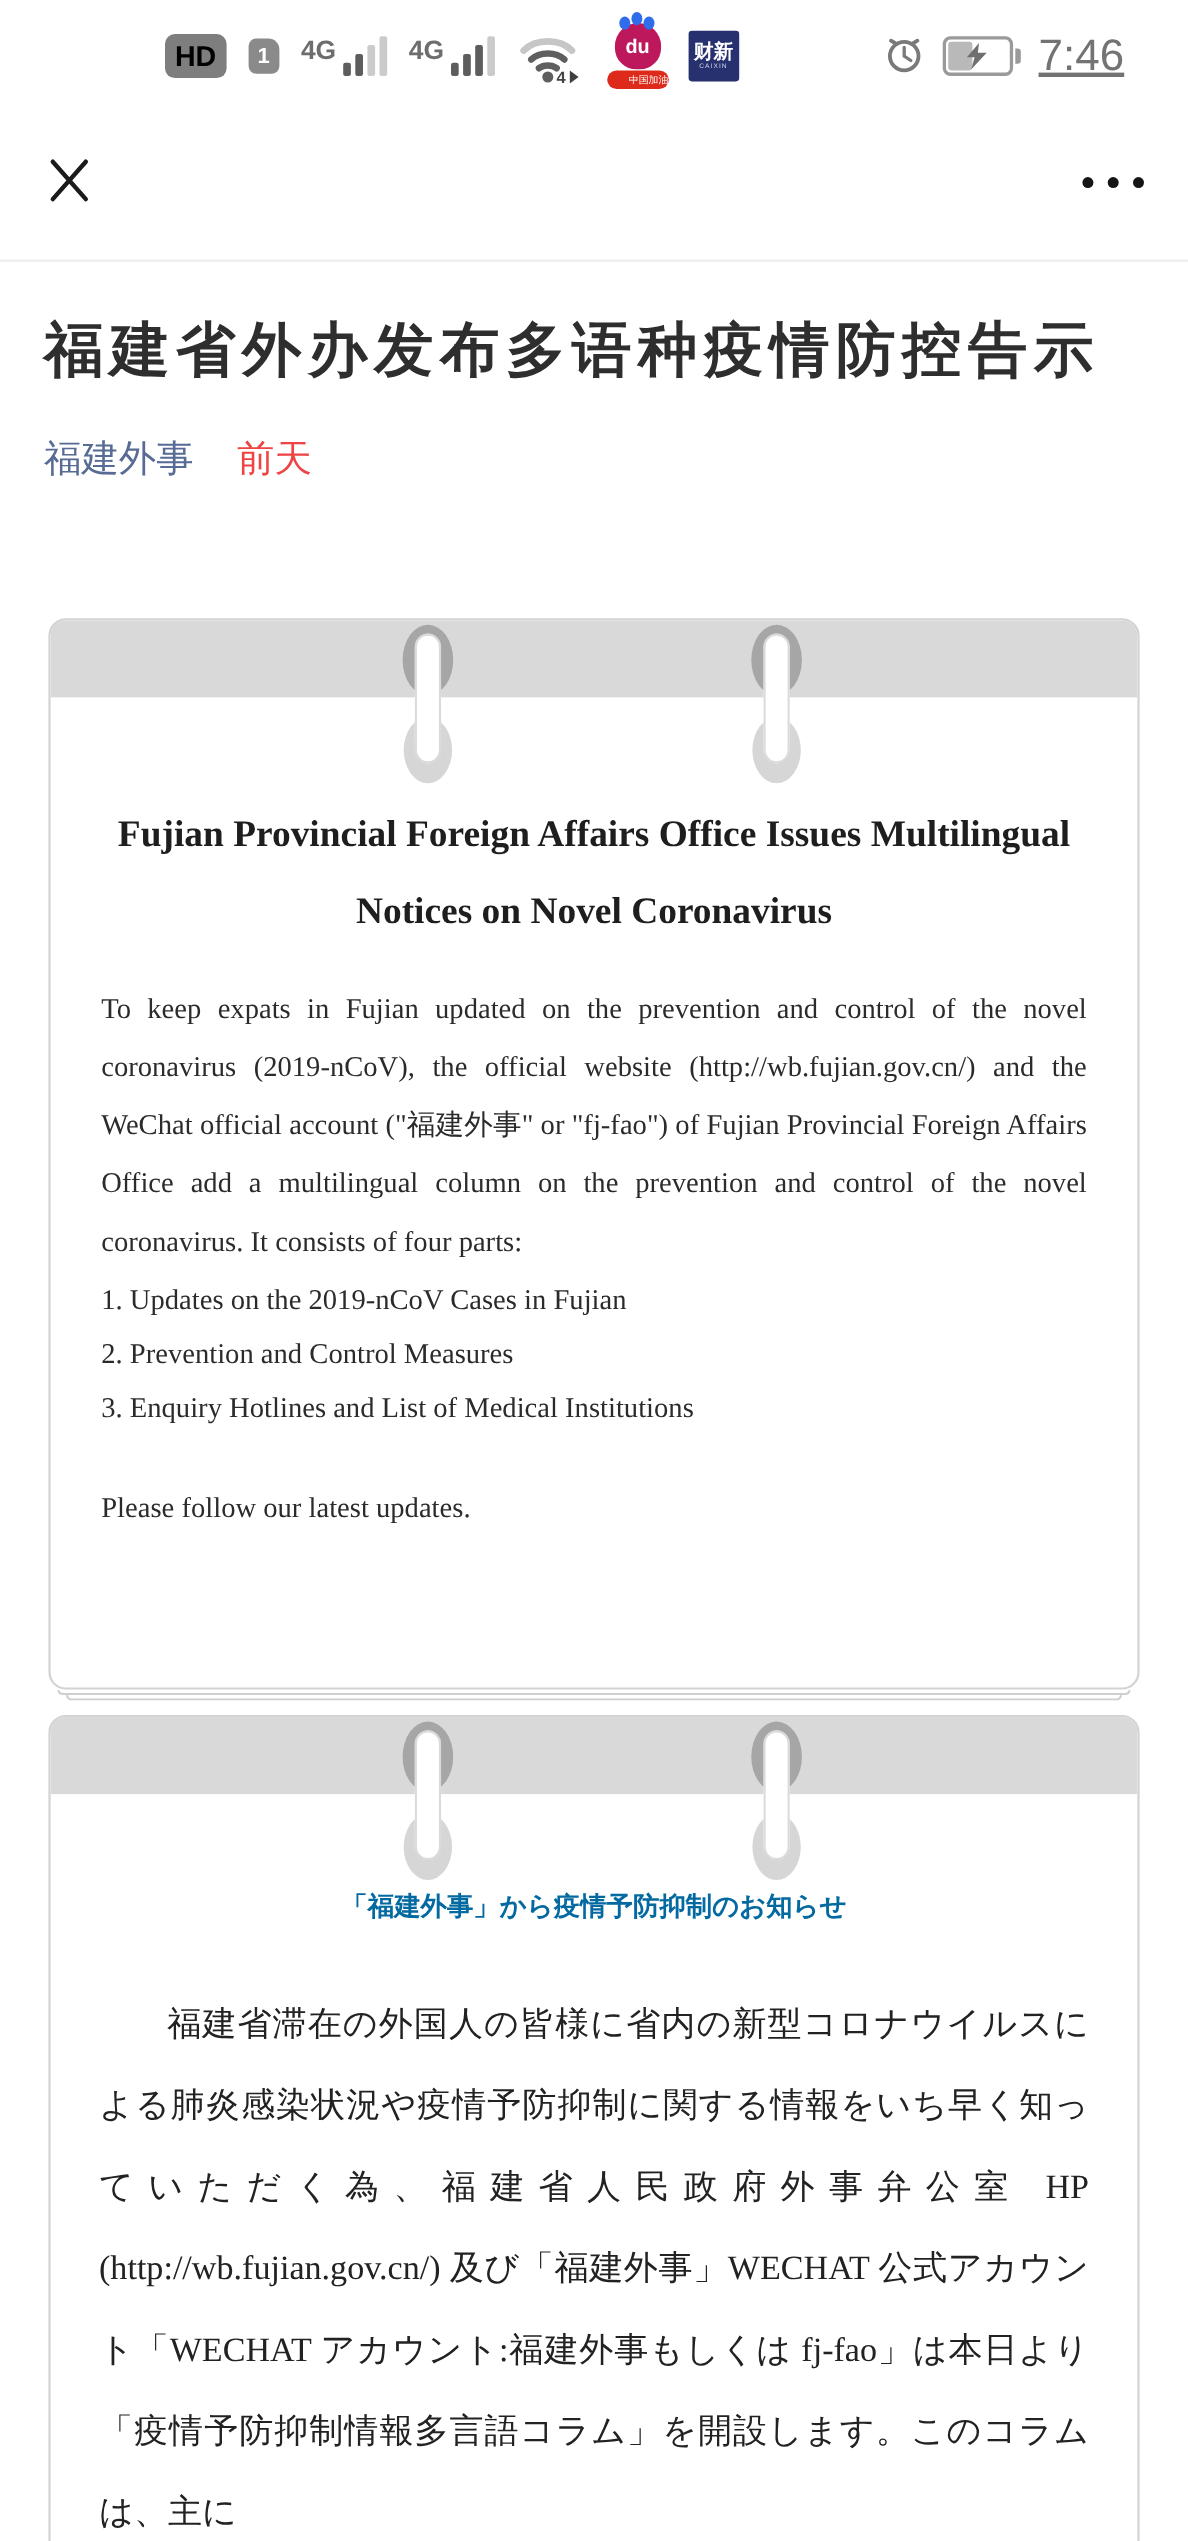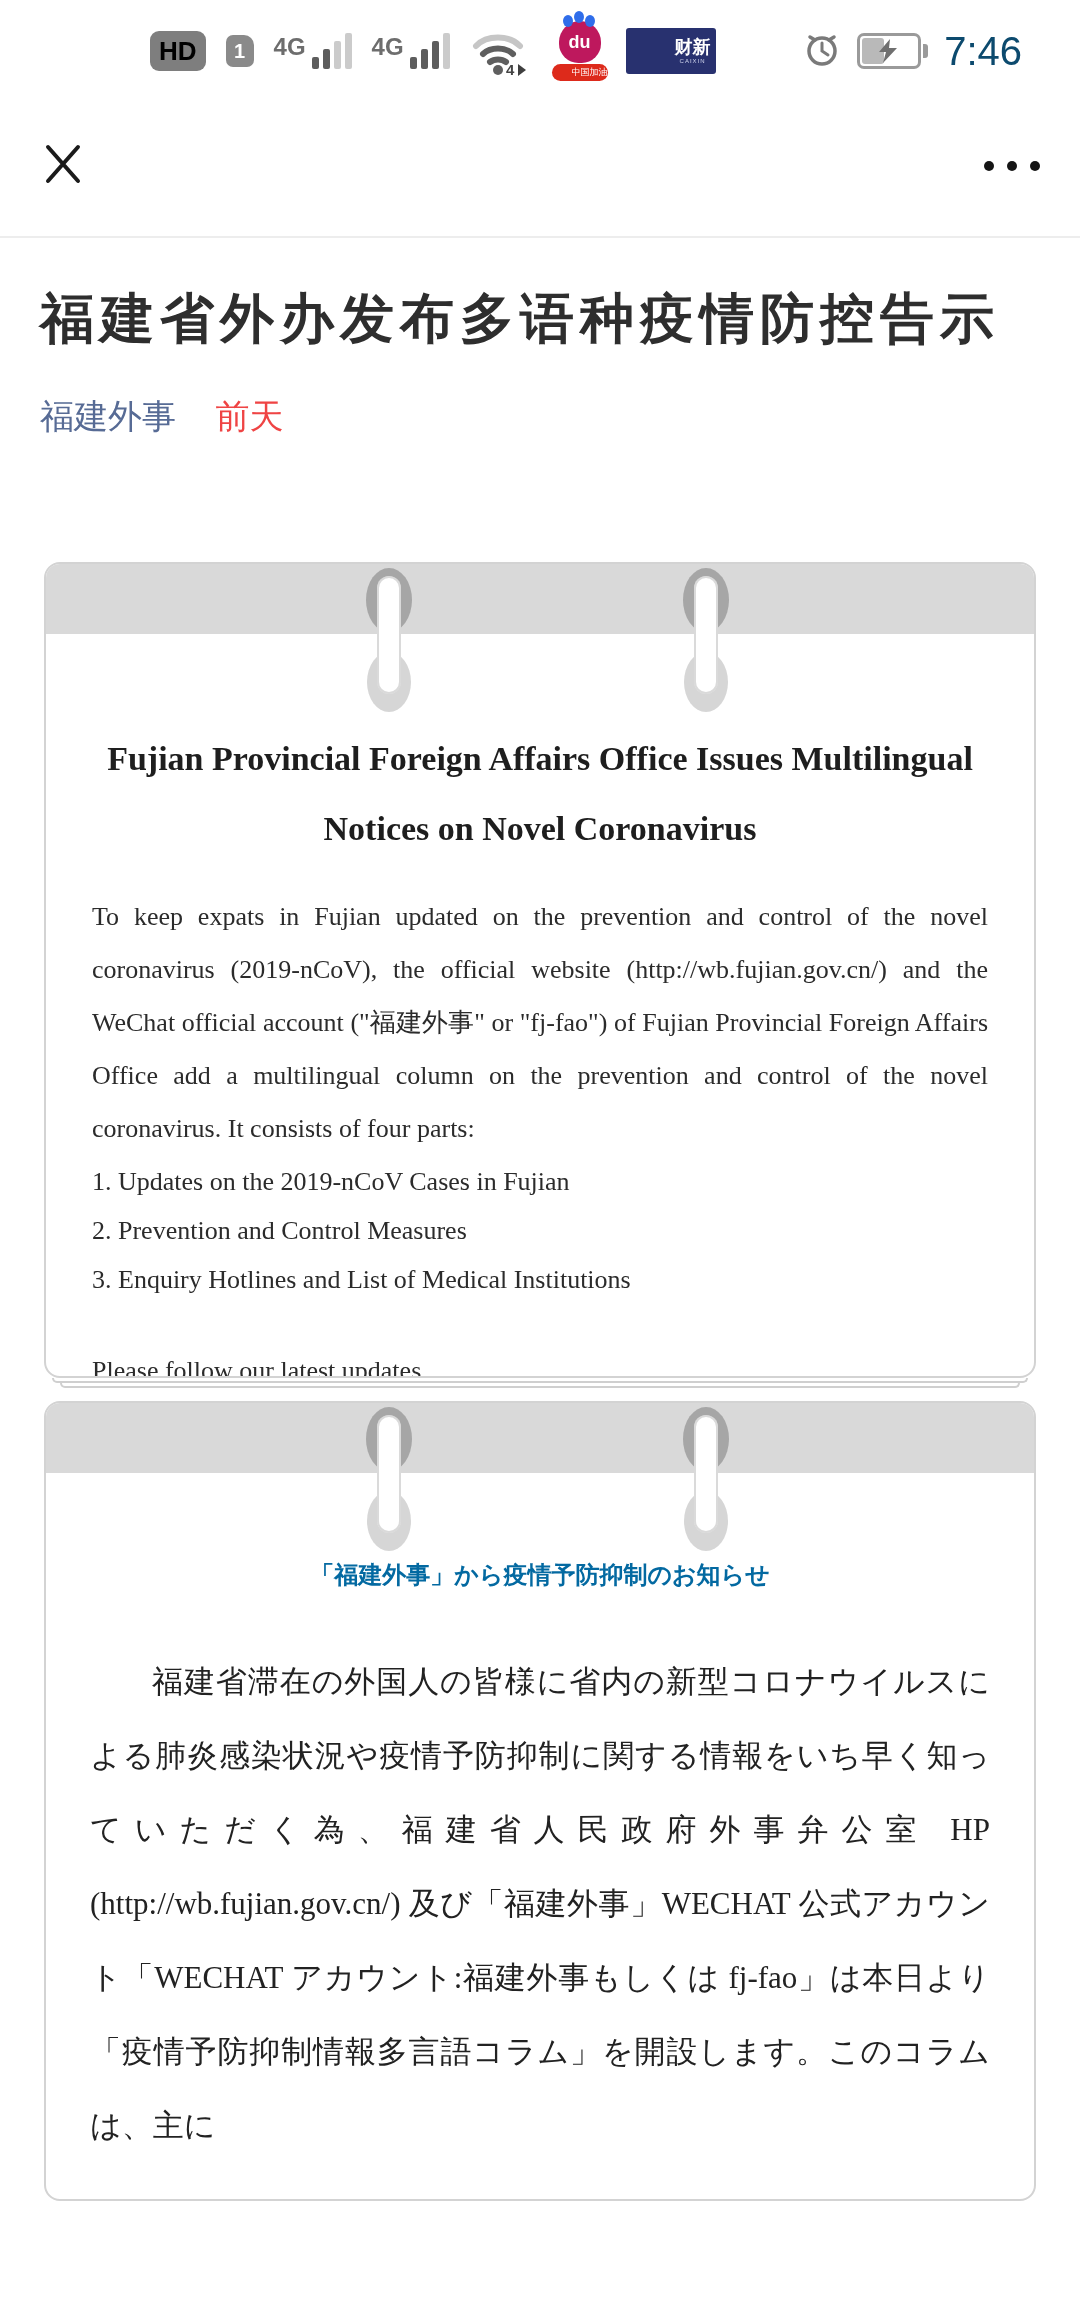--- a/index.html
+++ b/index.html
@@ -27,46 +27,46 @@
   .baidu { position:relative; width:52px; height:60px; }
   .baidu .paw { position:absolute; top:0; left:5px; width:42px; height:42px; background:#be185d;
     border-radius:50% 50% 46% 46%; display:flex; align-items:center; justify-content:center; }
   .baidu .paw::before { content:""; position:absolute; top:-6px; left:4px; width:10px; height:12px;
     background:#2f6dea; border-radius:50%; box-shadow:22px 0 0 #2f6dea, 11px -4px 0 #2f6dea; }
   .baidu .du { color:#fff; font-weight:700; font-size:18px; position:relative; }
   .baidu .ribbon { position:absolute; bottom:0; left:50%; transform:translateX(-50%); width:56px; height:17px;
     background:#dd2a1b; border-radius:9px; color:#fff; font-size:9px; line-height:17px; text-align:right;
     letter-spacing:0; white-space:nowrap; }
   .caixin { width:46px; height:46px; background:#28316f; display:flex; flex-direction:column;
-    align-items:center; justify-content:center; border-radius:3px;padding-left:44px; }
+    align-items:center; justify-content:center; border-radius:3px; }
   .caixin .cx1 { color:#fff; font-weight:700; font-size:18px; line-height:20px; }
   .caixin .cx2 { color:#cfd4ec; font-size:6px; line-height:8px; letter-spacing:1px; }
   .sb-right > * { margin-left:16px; }
   .batt-wrap { display:flex; align-items:center; }
   .batt { width:58px; height:30px; border:3px solid #9a9a9a; border-radius:7px; position:relative; background:#fff; }
   .batt .fill { position:absolute; left:2px; top:2px; bottom:2px; width:22px; background:#b9b9b9; border-radius:3px; }
   .batt svg { position:absolute; left:14px; top:1px; }
   .batt-nub { width:5px; height:14px; background:#9a9a9a; border-radius:0 3px 3px 0; margin-left:2px; }
-  .time { font-size:40px; color:#0c4a6e; }
+  .time { font-size:40px; color:#737373;text-decoration:underline; }
   
   .nav-bar { height:142px; display:flex; align-items:center; justify-content:space-between;
     padding:0 40px; border-bottom:2px solid #ededed; box-sizing:border-box; }
   .dots { display:flex; }
   .dots i { width:10px; height:10px; border-radius:50%; background:#151515; margin-left:13px; }
   
   .article { padding:0 40px; }
   h1.title { margin:44px 0 0; font-size:54px; line-height:72px; letter-spacing:6px;
     font-weight:600; color:#2e2e2e; }
   .meta { margin-top:40px; font-size:34px; }
   .author { color:#576b95; }
   .date { color:#ef4444; margin-left:30px; }
   
   .card { position:relative; margin:0 4px; border:2px solid #d3d3d3; border-radius:16px;
     background:#fff; box-sizing:border-box; overflow:hidden; }
-  .card1 { margin-top:122px; height:816px; }
+  .card1 { margin-top:122px; height:974px; }
   .card2 { margin-top:13px; height:800px; }
   .band { height:70px; background:#d9d9d9; }
   .ring { position:absolute; top:4px; width:48px; height:150px; }
   .ring-a { left:34.7%; transform:translateX(-50%); }
   .ring-b { left:66.8%; transform:translateX(-50%); }
   .ring .hole { position:absolute; top:0; left:50%; transform:translateX(-50%);
     width:46px; height:64px; background:#a6a6a6; border-radius:50%; }
   .ring .rshadow { position:absolute; top:84px; left:50%; transform:translateX(-50%);
     width:44px; height:60px; background:#d6d6d6; border-radius:50%; }
   .ring .staple { position:absolute; top:8px; left:50%; transform:translateX(-50%);

